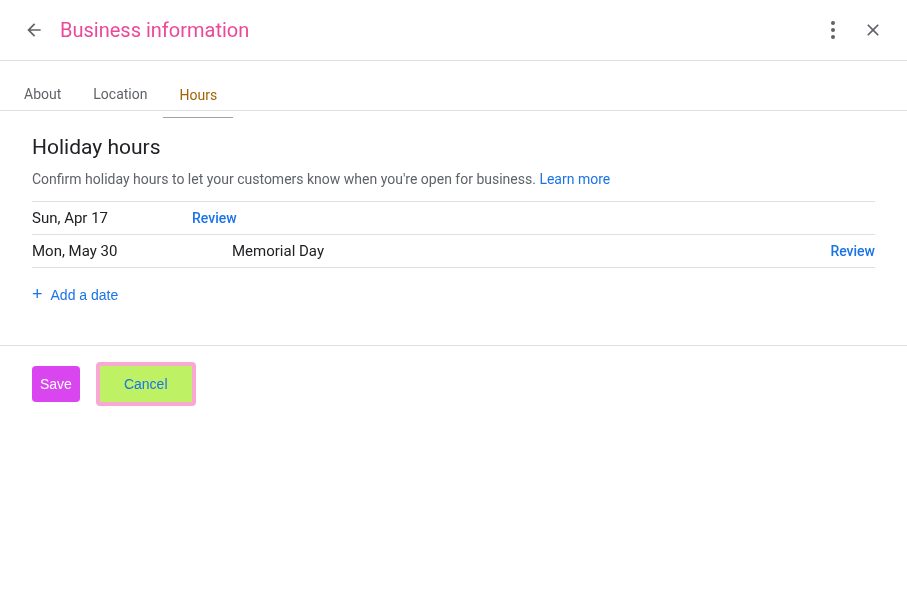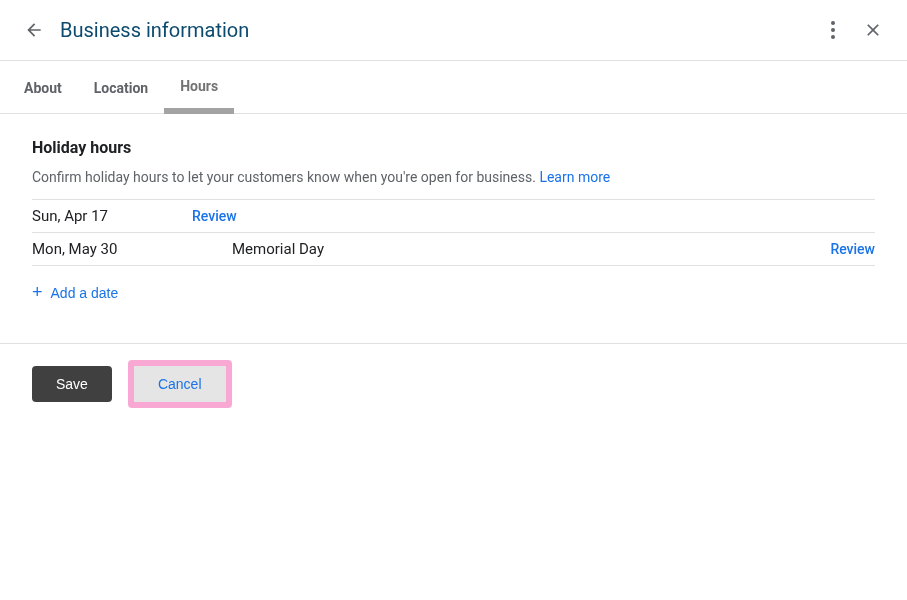--- a/index.html
+++ b/index.html
@@ -27,21 +27,21 @@
       border-radius: 50%;
       display: flex;
       align-items: center;
       justify-content: center;
       color: #5f6368;
       font-size: 20px;
     }
     .header-title {
       font-size: 20px;
       font-weight: 400;
-      color: #0c4a6e;
+      color: #ec4899;
       margin-left: 8px;
       flex: 1;
     }
     .header-actions {
       display: flex;
       align-items: center;
       gap: 4px;
     }
     .header-icon-btn {
       background: none;
@@ -59,42 +59,42 @@
     
     .tabs {
       display: flex;
       align-items: center;
       border-bottom: 1px solid #e0e0e0;
       padding: 0 8px;
     }
     .tab {
       padding: 16px 16px 14px;
       font-size: 14px;
-      font-weight: 700;
+      font-weight: 400;
       color: #5f6368;
       cursor: pointer;
       border-bottom: 3px solid transparent;
       position: relative;
-      top: 1px;
+      top: 9px;
       white-space: nowrap;
       user-select: none;
     }
     .tab.active {
-      color: #737373;
-      border-bottom: 6px solid #a3a3a3;
+      color: #a16207;
+      border-bottom: 1px solid #a3a3a3;
     }
 
     
     .content {
       padding: 24px 32px;
     }
 
     .section-title {
-      font-size: 16px;
-      font-weight: 700;
+      font-size: 21px;
+      font-weight: 400;
       color: #202124;
       margin-bottom: 10px;
     }
 
     .section-desc {
       font-size: 14px;
       color: #5f6368;
       line-height: 1.5;
       margin-bottom: 11px;
     }
@@ -158,34 +158,34 @@
     
     .footer {
       display: flex;
       align-items: center;
       gap: 16px;
       padding: 16px 32px;
       border-top: 1px solid #e0e0e0;
     }
 
     .save-btn {
-      background: #404040;
+      background: #d946ef;
       color: #fff;
       border: none;
       border-radius: 4px;
-      padding: 10px 24px;
+      padding: 10px 8px;
       font-size: 14px;
       font-weight: 500;
       cursor: pointer;
     }
 
     .cancel-btn {
-      background: #e5e5e5;
-      color: #1a73e8;
-      border: 6px solid #f9a8d4;
+      background: #bef264;
+      color: #1a73e8;
+      border: 4px solid #f9a8d4;
       border-radius: 4px;
       padding: 10px 24px;
       font-size: 14px;
       font-weight: 500;
       cursor: pointer;
     }
 
     
     .three-dot {
       display: flex;

